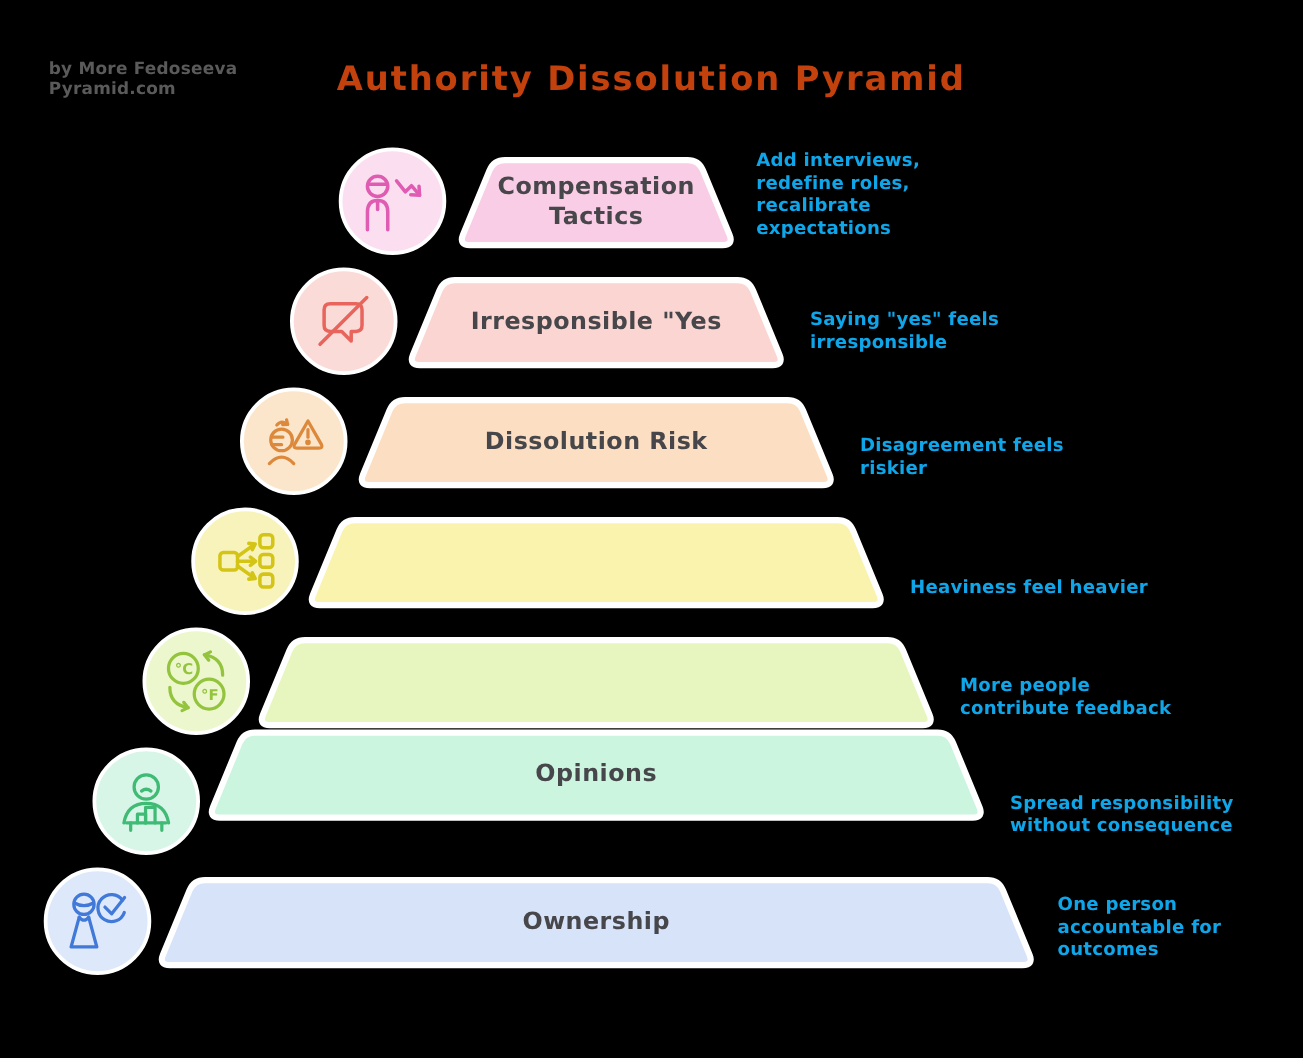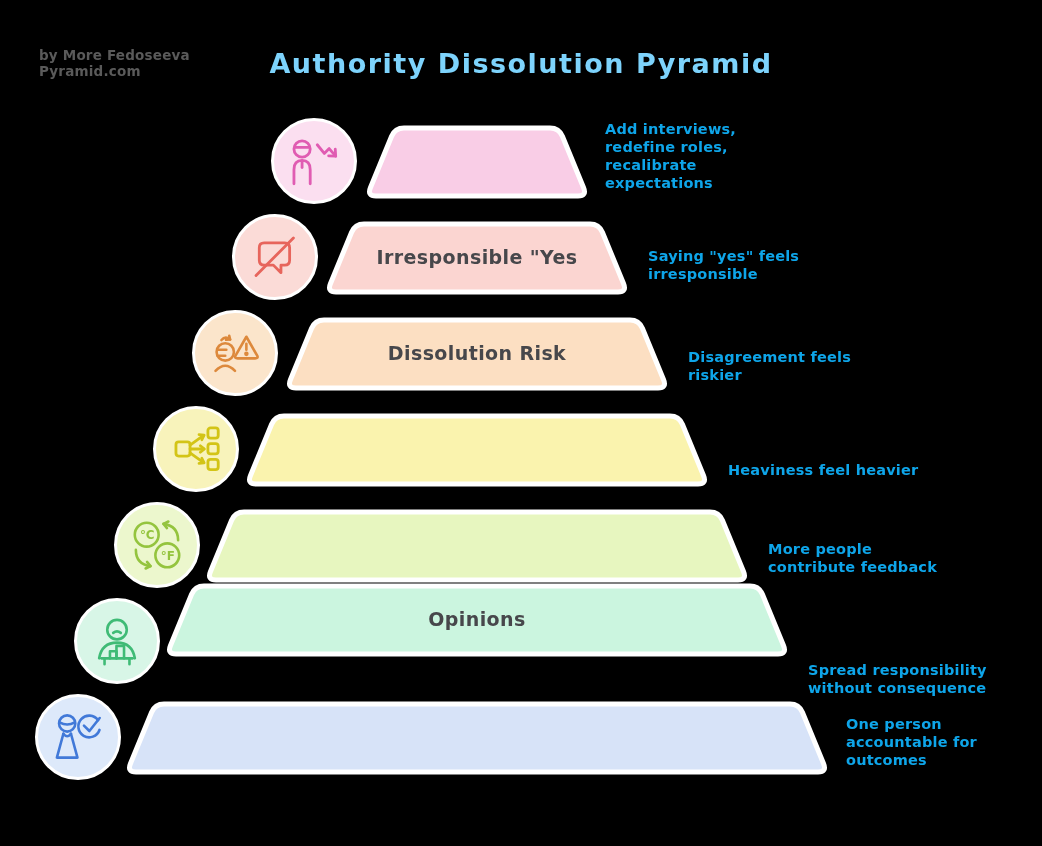--- a/index.html
+++ b/index.html
@@ -6,21 +6,21 @@
   .canvas{
     position:relative;width:1042px;height:846px;background:#000;overflow:hidden;
     font-family:"DejaVu Sans","Liberation Sans",sans-serif;
   }
   .attribution{
     position:absolute;left:39px;top:47px;color:#5a5a5a;font-size:13.5px;
     font-weight:bold;line-height:16px;letter-spacing:.2px;
   }
   .title{
     position:absolute;left:521px;top:48px;transform:translateX(-50%);
-    color:#7dd3fc;font-size:27px;font-weight:bold;letter-spacing:1.5px;
+    color:#c2410c;font-size:27px;font-weight:bold;letter-spacing:1.5px;
     white-space:nowrap;
   }
   .level{position:absolute;left:0;top:0;}
   .band{position:absolute;}
   .band svg{display:block;}
   .band-label{
     position:absolute;left:10px;top:10px;right:10px;bottom:10px;
     display:flex;align-items:center;justify-content:center;text-align:center;
     color:#47474b;font-size:19px;font-weight:bold;letter-spacing:.4px;line-height:1.25;
     padding:0 34px;box-sizing:border-box;
@@ -56,20 +56,21 @@
         <path d="M5.5 45 V32 Q5.5 23.5 13 23.5 Q20.5 23.5 20.5 32 V45"></path>
         <path d="M13 24 V30"></path>
         <path d="M27 9 L33.5 17 L38 12.5 L44 19.5"></path>
         <path d="M44 19.5 L37.5 19.2 M44 19.5 L43.6 13"></path>
       </svg>
     </div>
     <div class="band" style="left: 357px; top: 118px; width: 240px; height: 88px;">
         <svg width="240" height="88">
           <path d="M19.0 78.0 Q10 78 13.4 69.7 L34.6 18.3 Q38 10 47.0 10.0 L193.0 10.0 Q202 10 205.4 18.3 L226.6 69.7 Q230 78 221.0 78.0 Z" fill="#f9cde6" stroke="#ffffff" stroke-width="5" stroke-linejoin="round"></path>
         </svg>
+      <div class="band-label">Compensation Tactics</div>
     </div>
     <div class="caption" style="left: 605px; top: 120px; width: 140px;">Add interviews, redefine roles, recalibrate expectations</div>
   </div>
 
   <div class="level">
     <div class="icon-badge" style="left: 231.667px; top: 214px; background: rgb(251, 219, 215); color: rgb(231, 101, 92);">
       <svg viewBox="0 0 48 48" fill="none" stroke="currentColor" stroke-width="2.6" stroke-linecap="round" stroke-linejoin="round">
         <path d="M14 11 H33 Q37.5 11 37.5 15.5 V27 Q37.5 31.5 33 31.5 H29.5 V38.5 L22.5 31.5 H14 Q9.5 31.5 9.5 27 V15.5 Q9.5 11 14 11 Z"></path>
         <path d="M41 6.5 L6.5 41"></path>
       </svg>
@@ -160,35 +161,36 @@
         <path d="M17.5 40 V33.5 H23.5 V40"></path>
         <path d="M23.5 40 V28.5 H30.5 V40"></path>
       </svg>
     </div>
     <div class="band" style="left: 157px; top: 576px; width: 640px; height: 88px;">
         <svg width="640" height="88">
           <path d="M19.0 78.0 Q10 78 13.4 69.7 L34.6 18.3 Q38 10 47.0 10.0 L593.0 10.0 Q602 10 605.4 18.3 L626.6 69.7 Q630 78 621.0 78.0 Z" fill="#cbf5df" stroke="#ffffff" stroke-width="5" stroke-linejoin="round"></path>
         </svg>
       <div class="band-label">Opinions</div>
     </div>
-    <div class="caption" style="left: 808px; top: 634px; width: 185px; margin-top: 27px;">Spread responsibility without consequence</div>
+    <div class="caption" style="left: 808px; top: 634px; width: 185px;">Spread responsibility without consequence</div>
   </div>
 
   <div class="level">
     <div class="icon-badge" style="left: 35px; top: 694px; background: rgb(221, 233, 250); color: rgb(65, 121, 216);">
       <svg viewBox="0 0 48 48" fill="none" stroke="currentColor" stroke-width="2.4" stroke-linecap="round" stroke-linejoin="round">
         <circle cx="14" cy="11.5" r="7.5"></circle>
         <path d="M7 10.5 Q14 14.5 21 10.5"></path>
         <path d="M10.5 21 L4.5 43 H23.5 L17.5 21"></path>
         <path d="M10.5 21 Q14 25.5 17.5 21"></path>
         <path d="M42.5 8.5 A10 10 0 1 0 43.8 17.5"></path>
         <path d="M29.5 13.5 L34.5 18.5 L44 6.5"></path>
       </svg>
     </div>
     <div class="band" style="left: 117px; top: 694px; width: 720px; height: 88px;">
         <svg width="720" height="88">
           <path d="M19.0 78.0 Q10 78 13.4 69.7 L34.6 18.3 Q38 10 47.0 10.0 L673.0 10.0 Q682 10 685.4 18.3 L706.6 69.7 Q710 78 701.0 78.0 Z" fill="#d7e3f8" stroke="#ffffff" stroke-width="5" stroke-linejoin="round"></path>
         </svg>
+      <div class="band-label">Ownership</div>
     </div>
     <div class="caption" style="left: 846px; top: 715px; width: 145px;">One person accountable for outcomes</div>
   </div>
 
 </div>
 
 </body></html>

